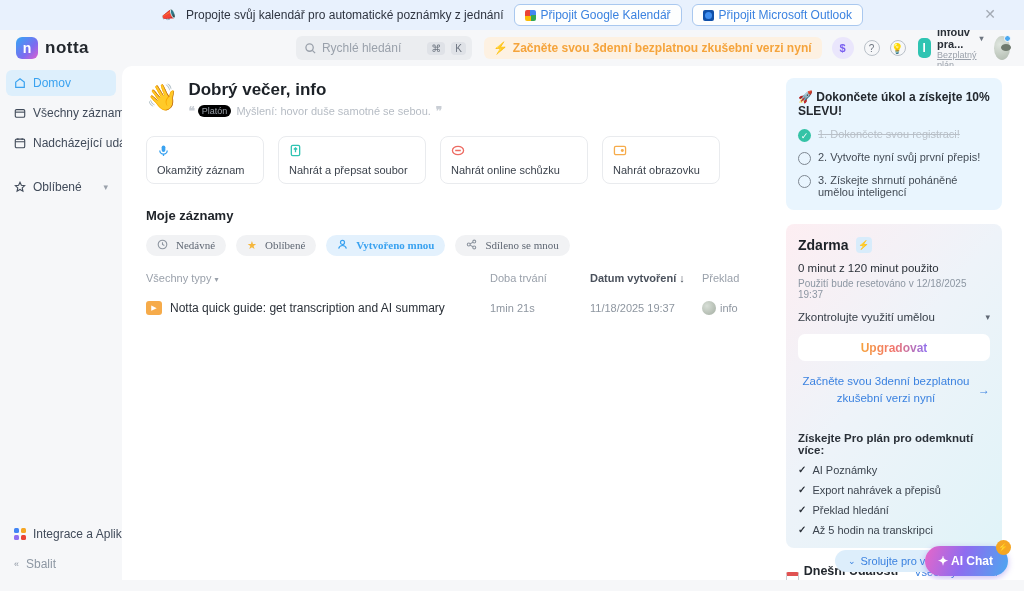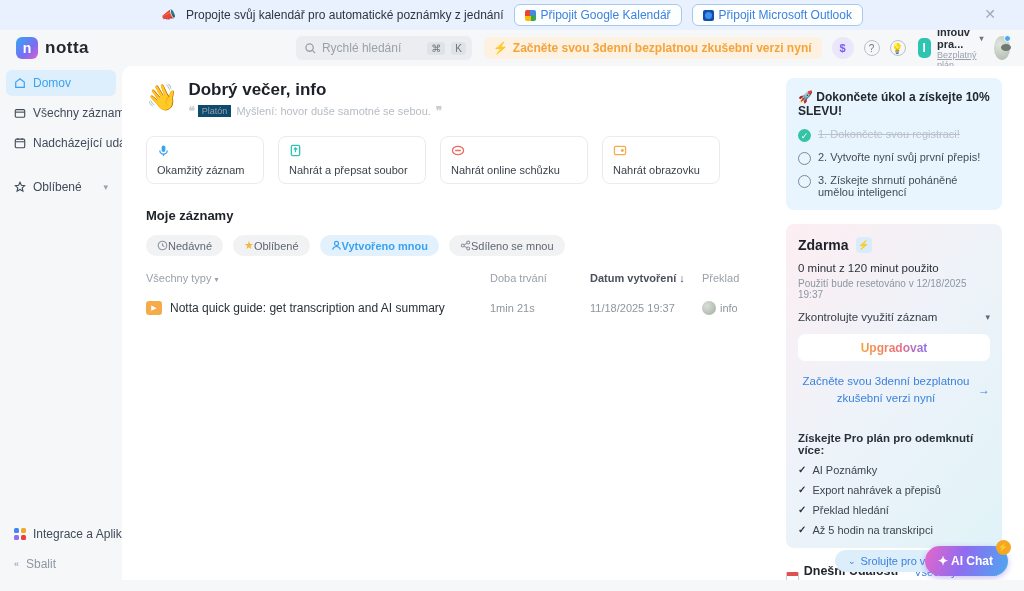--- a/index.html
+++ b/index.html
@@ -49,31 +49,31 @@
 
   .main-card { flex:1; background:#fff; border-radius:10px 0 0 0; margin-bottom:11px; display:flex; padding:10px 22px 0 24px; overflow:hidden; position:relative; }
   .left-col { flex:1; min-width:0; padding-top:4px; }
   .right-col { width:216px; flex:none; margin-left:26px; position:relative; padding-top:2px; }
 
   
   .greeting { display:flex; align-items:flex-start; gap:10px; }
   .wave { font-size:26px; line-height:1; margin-top:4px; }
   .greet-title { font-size:17px; font-weight:bold; color:#1c2127; }
   .quote-line { margin-top:4px; font-size:11px; color:#b6bcc4; display:flex; align-items:center; gap:5px; }
-  .quote-badge { background:#0c4a6e; color:#9aa1a9; font-size:9px; padding:1px 4px; border-radius:0; }
+  .quote-badge { background:#000000; color:#9aa1a9; font-size:9px; padding:1px 4px; border-radius:6px; }
   .qmark { color:#c9ced5; font-weight:bold; font-size:12px; letter-spacing:-2px; }
 
   .actions { display:flex; gap:14px; margin-top:18px; }
   .action-card { width:118px; height:48px; border:1px solid #e9ebee; border-radius:8px; padding:7px 10px; cursor:pointer; background:#fff; display:flex; flex-direction:column; justify-content:space-between; }
   .action-card .a-label { font-size:11px; color:#3c434d; white-space:nowrap; }
   .actions .wide { width:148px; }
 
   .records-title { margin-top:24px; font-size:13px; font-weight:bold; color:#20242a; }
   .filters { display:flex; gap:10px; margin-top:12px; }
-  .pill { display:flex; align-items:center; gap:0; background:#f1f2f4; border-radius:14px; padding:4px 11px; font-size:11px; color:#5f6773; cursor:pointer; white-space:nowrap; }
+  .pill { display:flex; gap:8px; background:#f1f2f4; border-radius:14px; padding:4px 11px; font-size:11px; color:#5f6773; cursor:pointer; white-space:nowrap;font-family:Liberation Serif, serif; }
   .pill.active { background:#e3f1fd; color:#3aa2f0; font-weight:bold; }
   .pill .star { color:#f5b73d; font-size:11px; }
 
   .table-head { display:flex; align-items:center; margin-top:16px; padding-bottom:9px; font-size:11px; color:#9aa1ab; }
   .col-title { flex:1; }
   .col-dur { width:100px; flex:none; }
   .col-date { width:112px; flex:none; color:#4a515c; font-weight:bold; }
   .col-creator { width:58px; flex:none; }
   .t-row { display:flex; align-items:center; padding:8px 0; font-size:12px; cursor:pointer; }
   .row-title { flex:1; display:flex; align-items:center; gap:8px; color:#2a3038; min-width:0; }
@@ -338,21 +338,21 @@
         </div>
 
         <div class="plan-card">
           <div class="plan-name-row">
             <span class="plan-name">Zdarma</span>
             <span class="bolt-chip">⚡</span>
           </div>
           <div class="plan-usage">0 minut z 120 minut použito</div>
           <div class="plan-reset">Použití bude resetováno v 12/18/2025 19:37</div>
           <div class="plan-check">
-            <span>Zkontrolujte využití záznam</span>
+            <span>Zkontrolujte využití umělou</span>
             <span class="chev">▾</span>
           </div>
           <div class="upgrade-btn">
               <span>Upgradovat</span>
             </div>
           <div class="trial-link">
             <span class="txt">Začněte svou 3denní bezplatnou zkušební verzi nyní</span>
             <span class="arr">→</span>
           </div>
           <div class="pro-title">Získejte Pro plán pro odemknutí více:</div>

